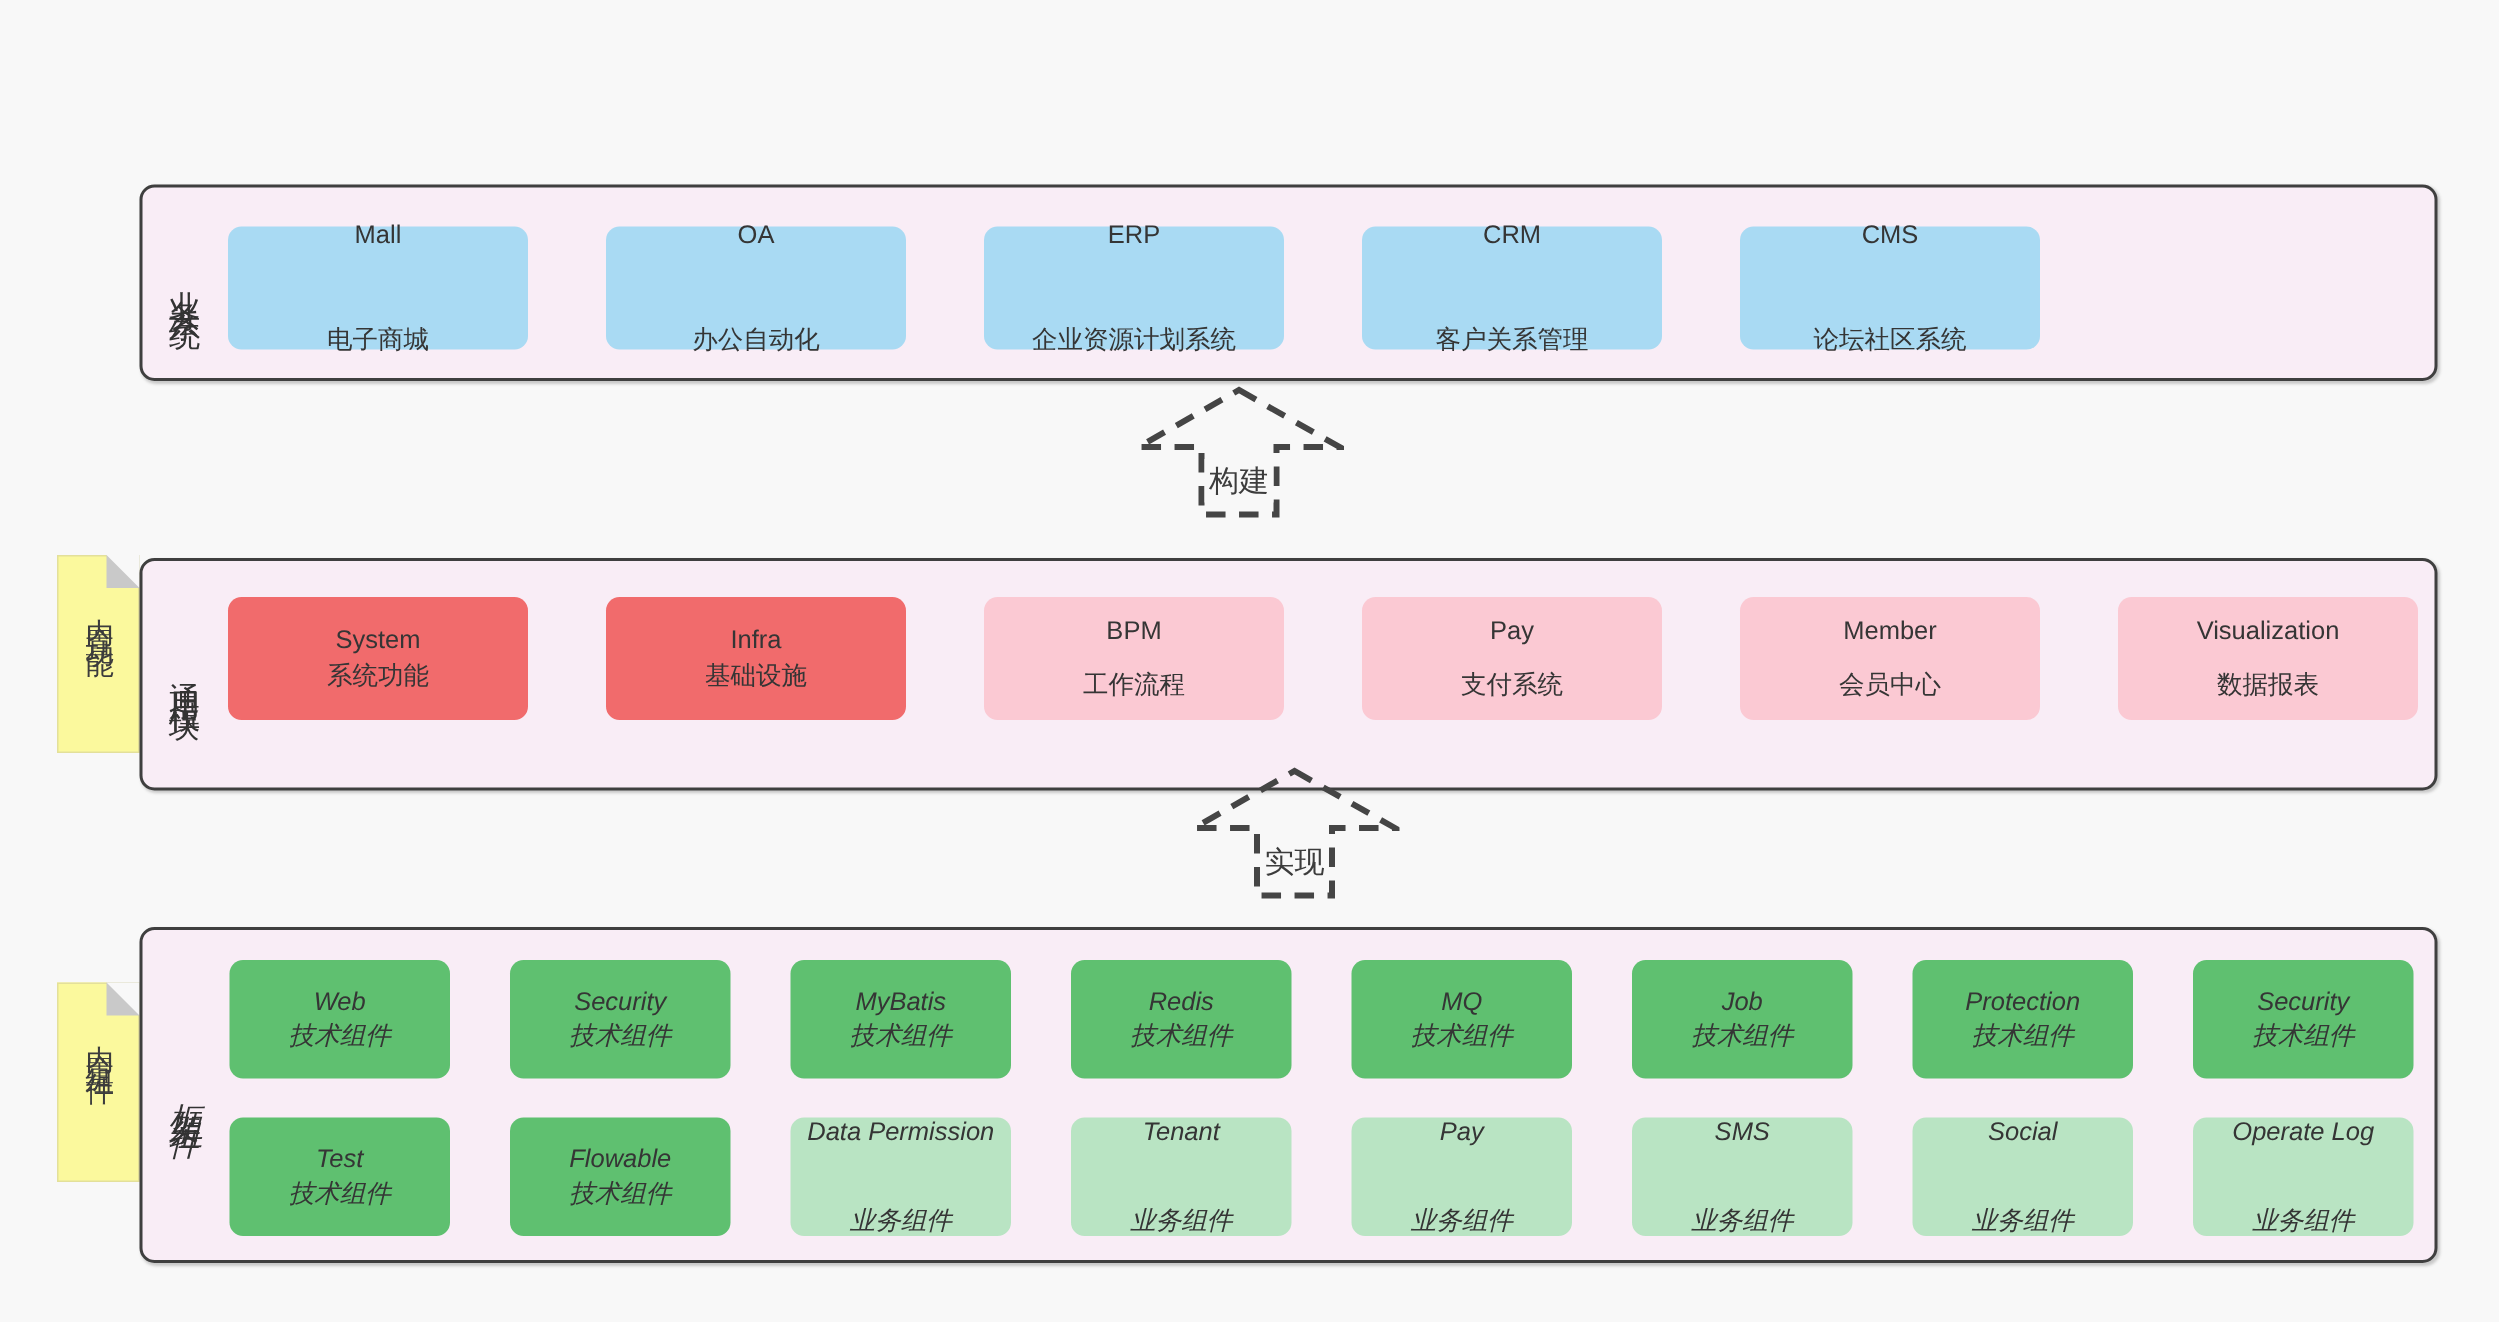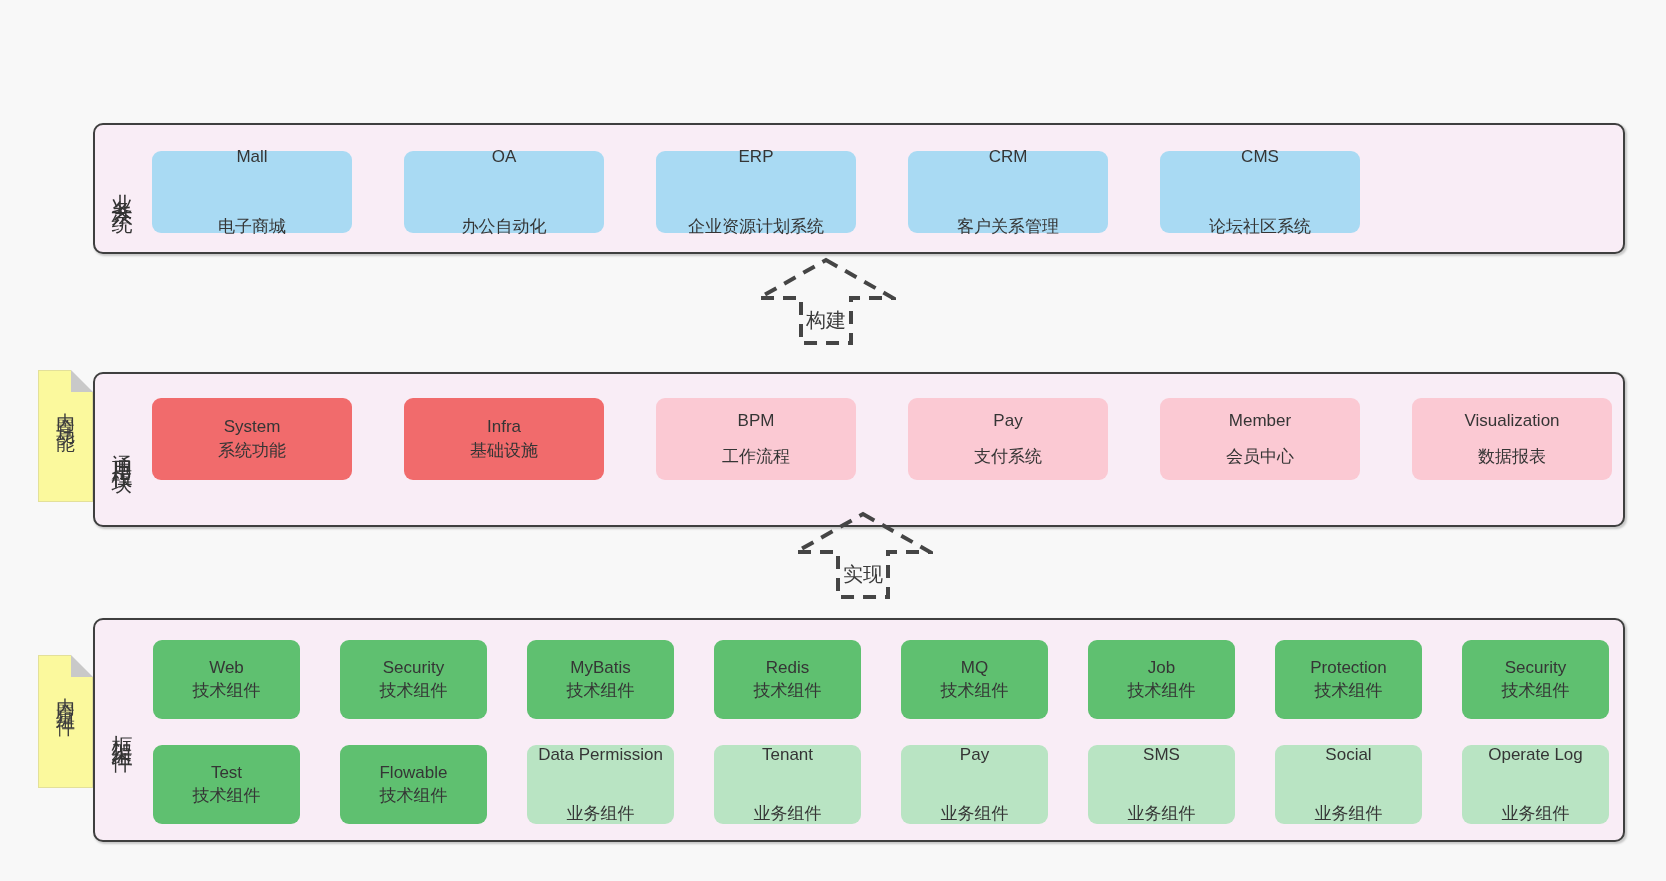--- a/index.html
+++ b/index.html
@@ -34,21 +34,21 @@
   
   .panel {
     position:absolute; left:93px; width:1532px;
     background: var(--panel_bg, #f9edf6);
     border:2px solid var(--panel_border, #3f3f3f);
     border-radius:10px; box-sizing:border-box;
     box-shadow:1.5px 1.5px 2px rgba(60,60,60,.25);
   }
   #panel-business  { top:123px; height:131px; }
   #panel-modules   { top:372px; height:155px; }
-  #panel-components{ top:618px; height:224px; }
+  #panel-components{ top:618px; height:224px;font-style:italic; }
 
   .layer-label {
     position:absolute; left:13px; top:50%; transform:translateY(-50%);
     writing-mode:vertical-rl; text-orientation:upright;
     font-size:21px; letter-spacing:6px; color:#333; white-space:nowrap;
   }
 
   .box-row {
     position:absolute; left:57px; display:flex; gap:52px;
   }

